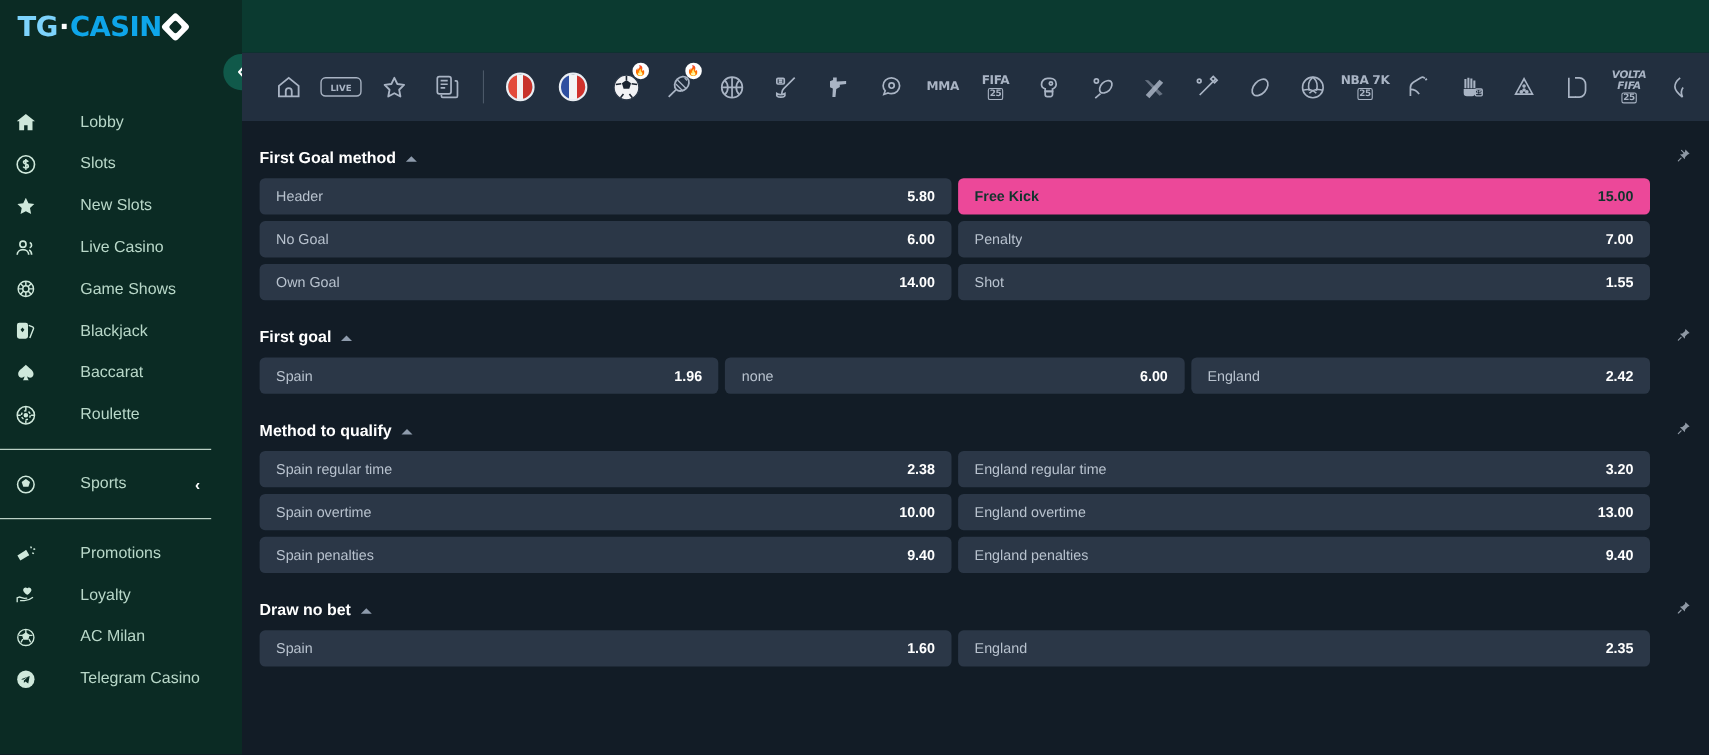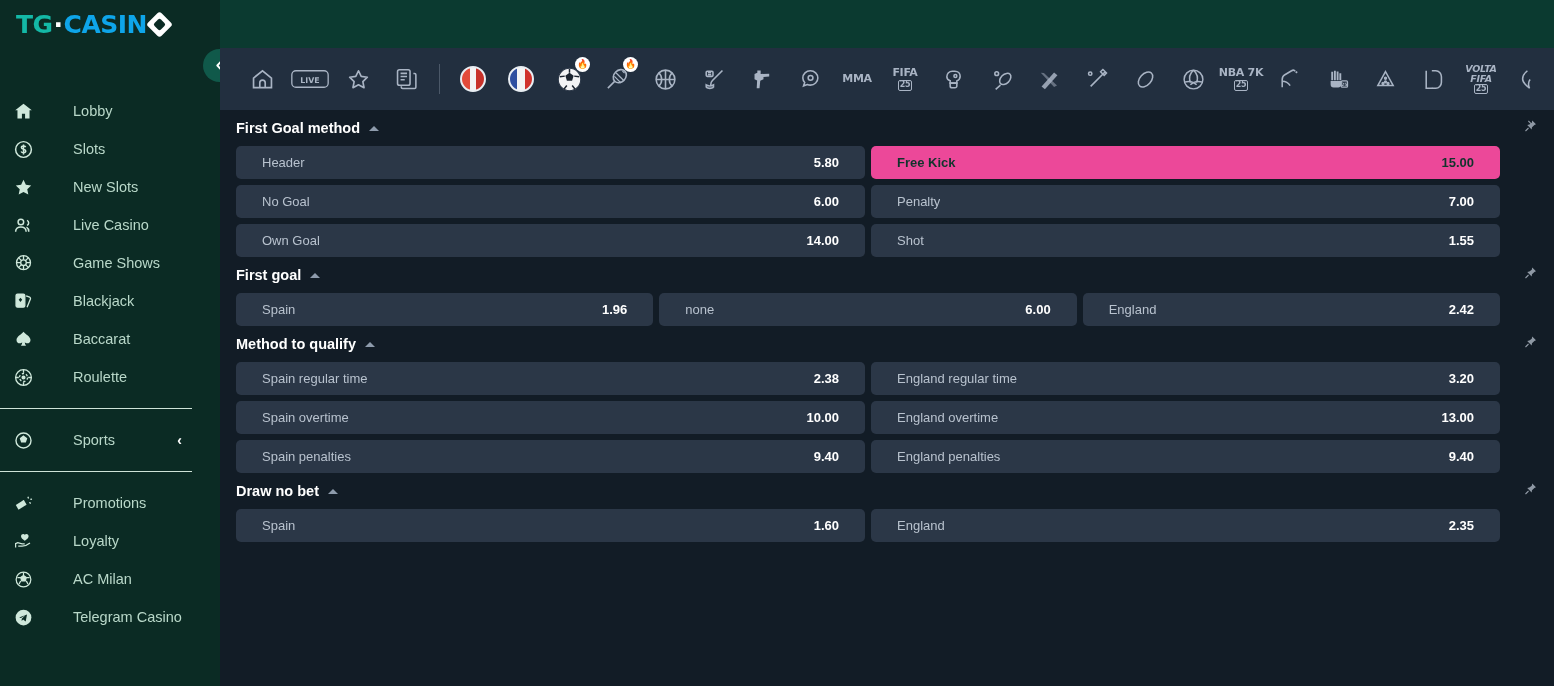--- a/index.html
+++ b/index.html
@@ -25,21 +25,21 @@
     padding-left: 16px;
   }
   .logo {
     font-family: "DejaVu Sans", sans-serif;
     font-weight: 700;
     font-size: 25px;
     letter-spacing: -0.5px;
     display: flex; align-items: center;
     line-height: 1;
   }
-  .logo .tg { color: #14b8a6; }
+  .logo .tg { color: #7dd3fc; }
   .logo .dot { color: #ffffff; margin: 0 1px; }
   .logo .casino { color: #0ea5e9; }
   .logo .gem {
     display: inline-block;
     width: 19px; height: 19px;
     background: #ffffff;
     transform: rotate(45deg);
     margin-left: 3px;
     position: relative;
     border-radius: 3px;
@@ -168,21 +168,21 @@
     padding: 0 1px;
     vertical-align: bottom;
   }
 
   
   .content {
     flex: 1 1 auto;
     overflow: hidden;
     padding: 0 54px 0 16px;
   }
-  .market { margin-top: 0; }
+  .market { margin-top: 16px; }
   .market-head {
     display: flex; align-items: center;
     height: 36px;
     position: relative;
     padding-left: 0px;
   }
   .market-title {
     color: #ffffff;
     font-size: 14.5px;
     font-weight: 700;
@@ -205,21 +205,21 @@
   .rows { display: flex; flex-direction: column; gap: 6px; }
   .row { display: flex; gap: 6px; }
   .odd {
     flex: 1 1 0;
     min-width: 0;
     height: 33px;
     background: #2b3747;
     border-radius: 5px;
     display: flex; align-items: center;
     justify-content: space-between;
-    padding: 0 26px;
+    padding: 0 15px;
     cursor: pointer;
     font-size: 13px;
   }
   .odd .name {
     color: #b8c2ce;
     white-space: nowrap; overflow: hidden; text-overflow: ellipsis;
   }
   .odd .val {
     color: #ffffff;
     font-weight: 700;

